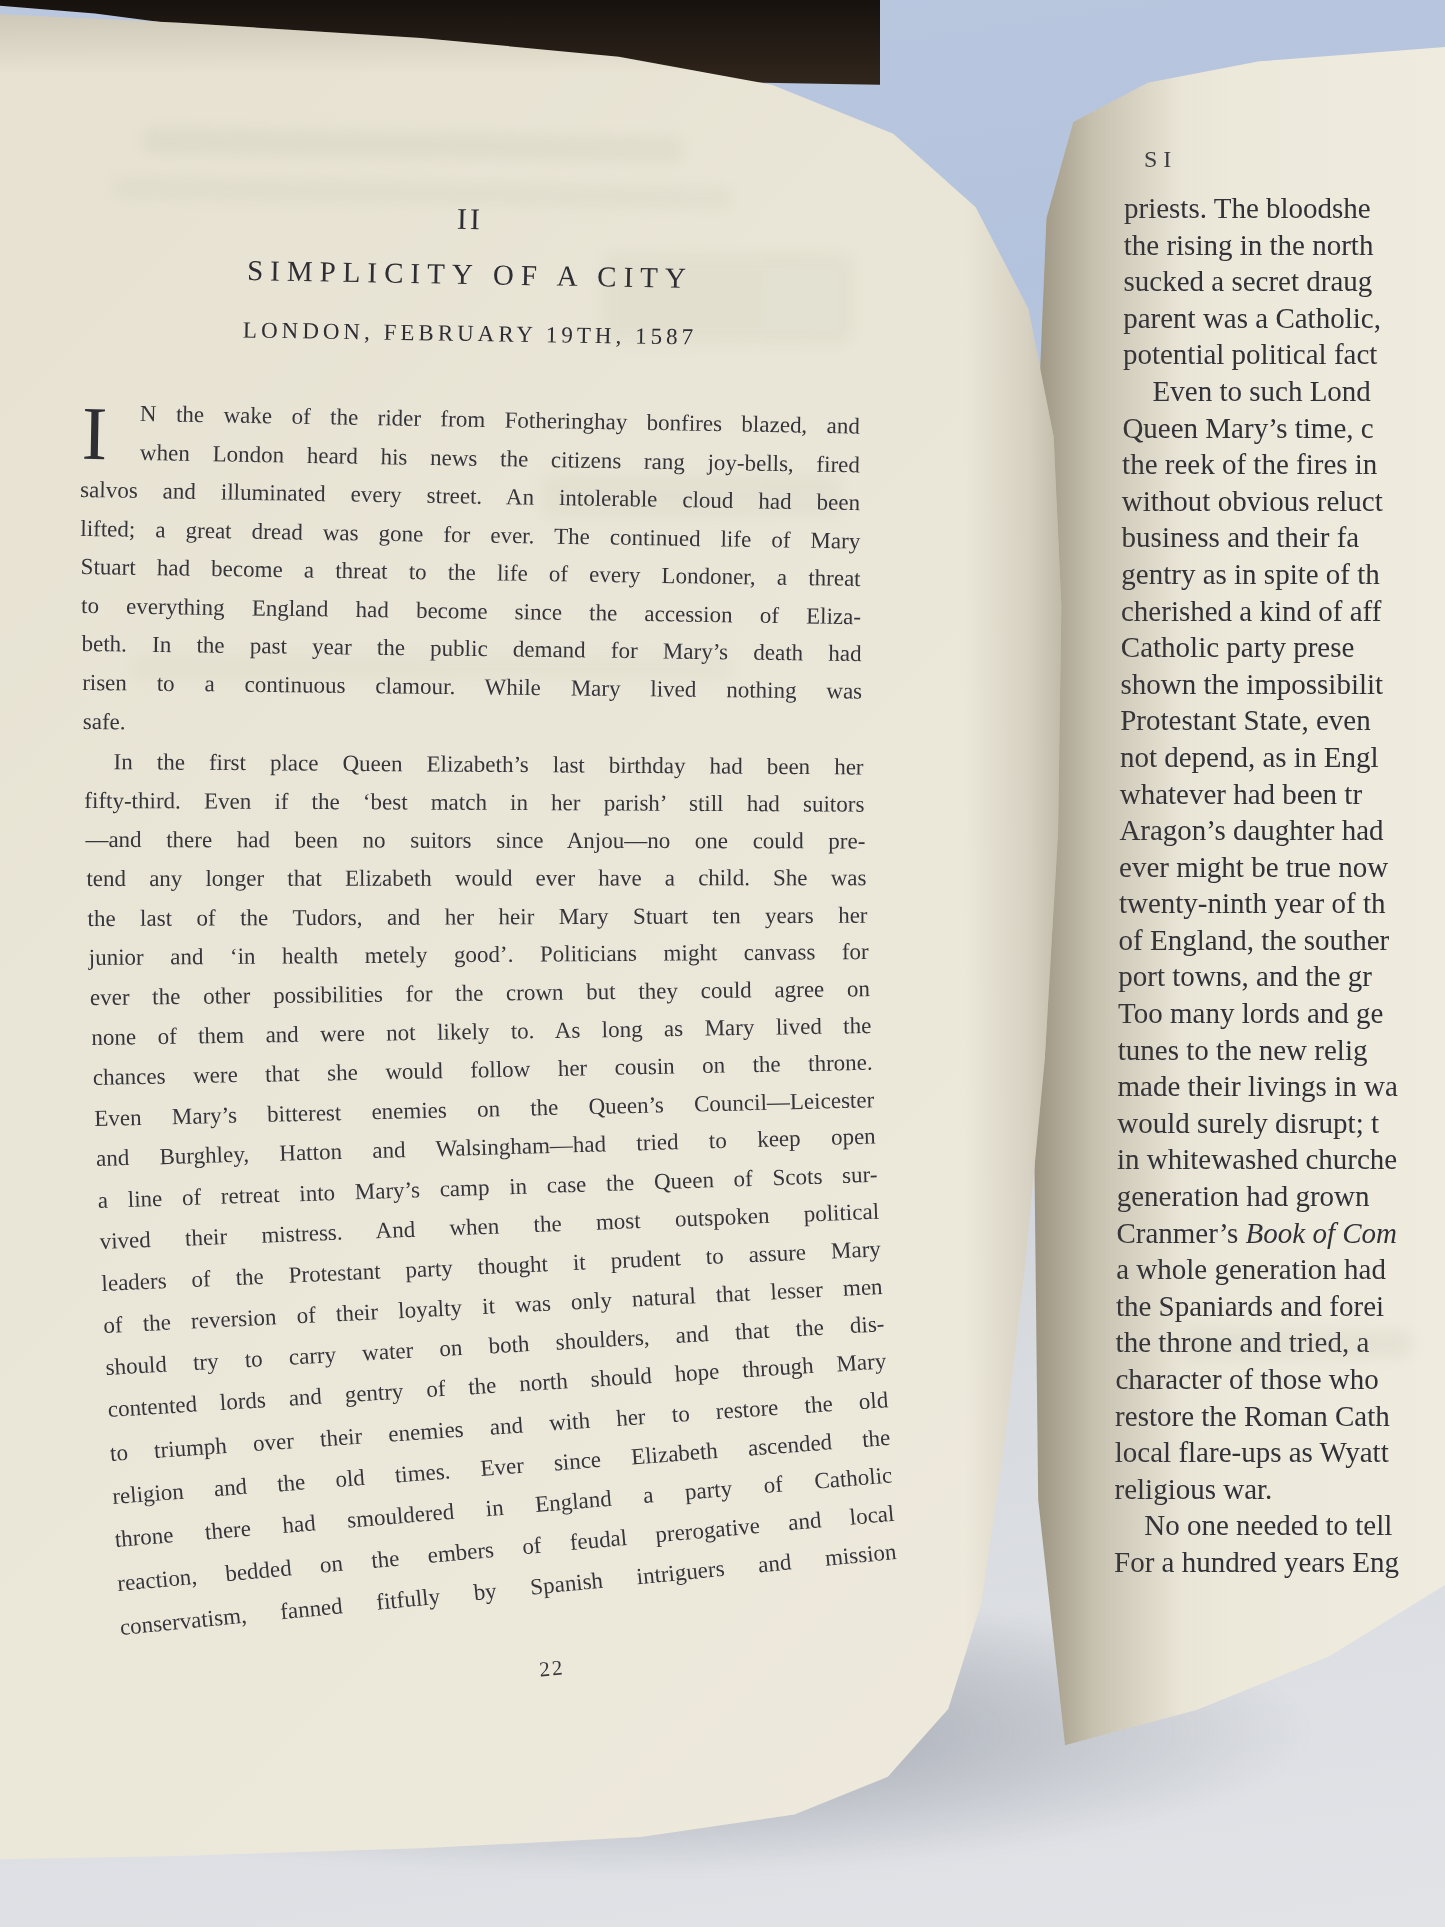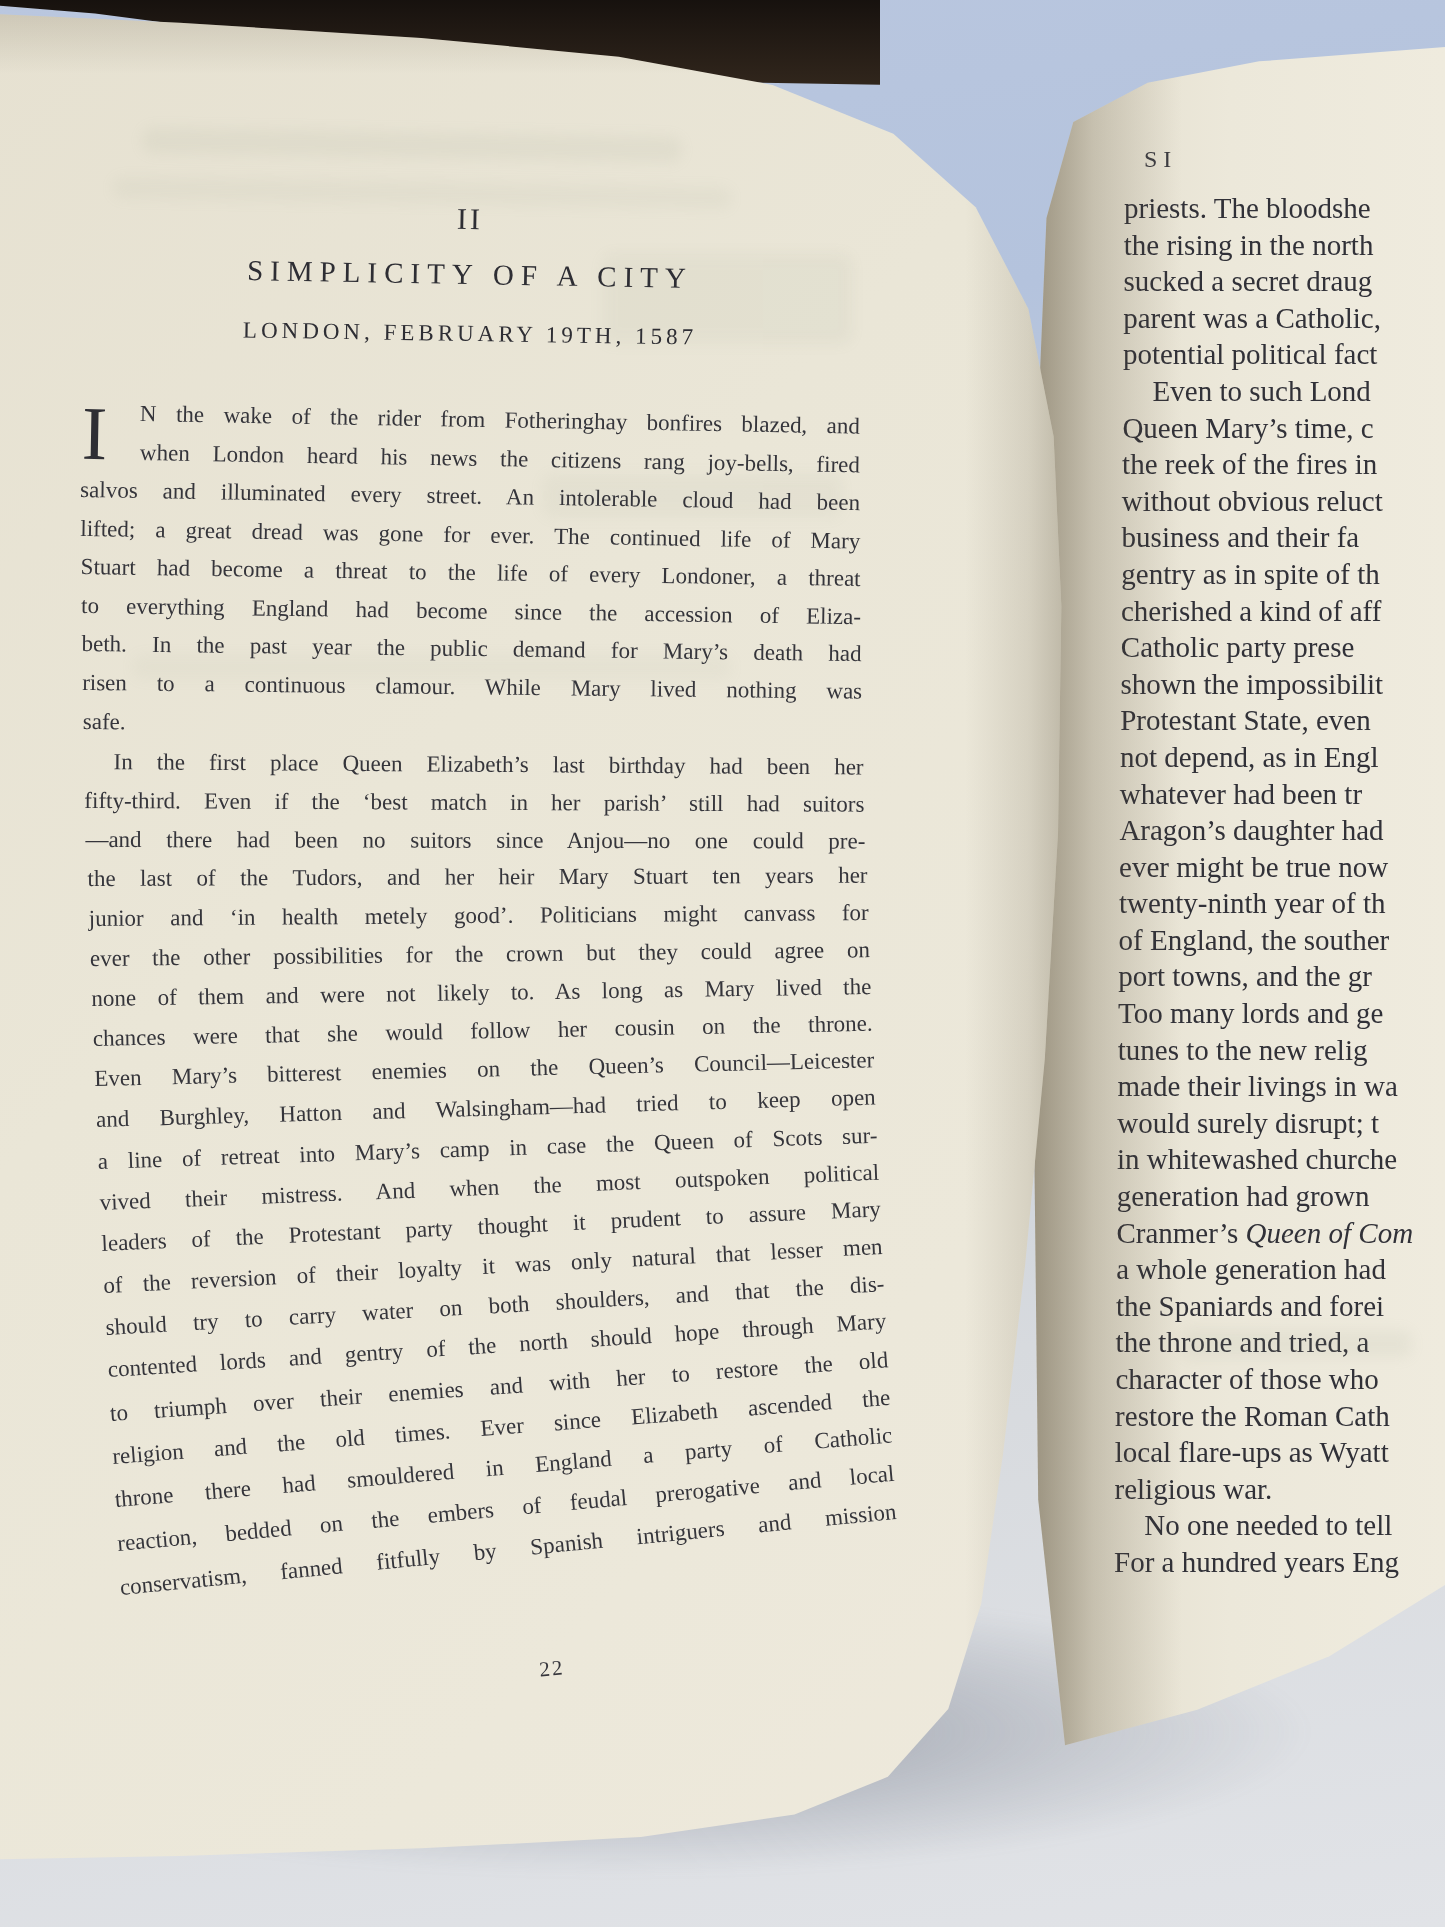--- a/index.html
+++ b/index.html
@@ -84,21 +84,21 @@
         <div class="line rline" style="height: 36.6px; line-height: 36.6px; transform: translateX(-4.9px);">ever might be true now</div>
         <div class="line rline" style="height: 36.6px; line-height: 36.6px; transform: translateX(-5.1px);">twenty-ninth year of th</div>
         <div class="line rline" style="height: 36.6px; line-height: 36.6px; transform: translateX(-5.4px);">of England, the souther</div>
         <div class="line rline" style="height: 36.6px; line-height: 36.6px; transform: translateX(-5.7px);">port towns, and the gr</div>
         <div class="line rline" style="height: 36.6px; line-height: 36.6px; transform: translateX(-5.9px);">Too many lords and ge</div>
         <div class="line rline" style="height: 36.6px; line-height: 36.6px; transform: translateX(-6.2px);">tunes to the new relig</div>
         <div class="line rline" style="height: 36.6px; line-height: 36.6px; transform: translateX(-6.5px);">made their livings in wa</div>
         <div class="line rline" style="height: 36.6px; line-height: 36.6px; transform: translateX(-6.8px);">would surely disrupt; t</div>
         <div class="line rline" style="height: 36.6px; line-height: 36.6px; transform: translateX(-7px);">in whitewashed churche</div>
         <div class="line rline" style="height: 36.6px; line-height: 36.6px; transform: translateX(-7.3px);">generation had grown</div>
-        <div class="line rline" style="height: 36.6px; line-height: 36.6px; transform: translateX(-7.6px);">Cranmer’s <i>Queen of Com</i></div>
+        <div class="line rline" style="height: 36.6px; line-height: 36.6px; transform: translateX(-7.6px);">Cranmer’s <i>Book of Com</i></div>
         <div class="line rline" style="height: 36.6px; line-height: 36.6px; transform: translateX(-7.8px);">a whole generation had</div>
         <div class="line rline" style="height: 36.6px; line-height: 36.6px; transform: translateX(-8.1px);">the Spaniards and forei</div>
         <div class="line rline" style="height: 36.6px; line-height: 36.6px; transform: translateX(-8.4px);">the throne and tried, a</div>
         <div class="line rline" style="height: 36.6px; line-height: 36.6px; transform: translateX(-8.6px);">character of those who</div>
         <div class="line rline" style="height: 36.6px; line-height: 36.6px; transform: translateX(-8.9px);">restore the Roman Cath</div>
         <div class="line rline" style="height: 36.6px; line-height: 36.6px; transform: translateX(-9.2px);">local flare-ups as Wyatt</div>
         <div class="line rline para-end" style="height: 36.6px; line-height: 36.6px; transform: translateX(-9.5px);">religious war.</div>
         <div class="line rline" style="height: 36.6px; line-height: 36.6px; transform: translateX(-9.7px); text-indent: 30px;">No one needed to tell</div>
         <div class="line rline" style="height: 36.6px; line-height: 36.6px; transform: translateX(-10px);">For a hundred years Eng</div>
       </div>
@@ -125,20 +125,21 @@
         <div class="line lline" style="transform: translateX(0.2px) rotate(0.97deg); height: 38.5px; line-height: 38.5px;">salvos and illuminated every street.  An intolerable cloud had been</div>
         <div class="line lline" style="transform: translateX(0.4px) rotate(0.93deg); height: 38.6px; line-height: 38.6px;">lifted; a great dread was gone for ever.  The continued life of Mary</div>
         <div class="line lline" style="transform: translateX(0.7px) rotate(0.88deg); height: 38.6px; line-height: 38.6px;">Stuart had become a threat to the life of every Londoner, a threat</div>
         <div class="line lline" style="transform: translateX(1.1px) rotate(0.82deg); height: 38.7px; line-height: 38.7px;">to everything England had become since the accession of Eliza-</div>
         <div class="line lline" style="transform: translateX(1.6px) rotate(0.74deg); height: 38.7px; line-height: 38.7px;">beth.  In the past year the public demand for Mary’s death had</div>
         <div class="line lline" style="transform: translateX(2.2px) rotate(0.64deg); height: 38.8px; line-height: 38.8px;">risen to a continuous clamour.  While Mary lived nothing was</div>
         <div class="line lline para-end" style="transform: translateX(2.8px) rotate(0.53deg); height: 38.9px; line-height: 38.9px;">safe.</div>
         <div class="line lline" style="transform: translateX(3.6px) rotate(0.41deg); height: 39px; line-height: 39px; text-indent: 30px;">In the first place Queen Elizabeth’s last birthday had been her</div>
         <div class="line lline" style="transform: translateX(4.4px) rotate(0.27deg); height: 39.2px; line-height: 39.2px;">fifty-third.  Even if the ‘best match in her parish’ still had suitors</div>
         <div class="line lline" style="transform: translateX(5.4px) rotate(0.11deg); height: 39.3px; line-height: 39.3px;">—and there had been no suitors since Anjou—no one could pre-</div>
+        <div class="line lline" style="transform: translateX(6.4px) rotate(-0.06deg); height: 39.5px; line-height: 39.5px;">tend any longer that Elizabeth would ever have a child.  She was</div>
         <div class="line lline" style="transform: translateX(7.5px) rotate(-0.24deg); height: 39.6px; line-height: 39.6px;">the last of the Tudors, and her heir Mary Stuart ten years her</div>
         <div class="line lline" style="transform: translateX(8.7px) rotate(-0.44deg); height: 39.8px; line-height: 39.8px;">junior and ‘in health metely good’.  Politicians might canvass for</div>
         <div class="line lline" style="transform: translateX(10px) rotate(-0.65deg); height: 40px; line-height: 40px;">ever the other possibilities for the crown but they could agree on</div>
         <div class="line lline" style="transform: translateX(11.4px) rotate(-0.88deg); height: 40.2px; line-height: 40.2px;">none of them and were not likely to.  As long as Mary lived the</div>
         <div class="line lline" style="transform: translateX(12.8px) rotate(-1.12deg); height: 40.4px; line-height: 40.4px;">chances were that she would follow her cousin on the throne.</div>
         <div class="line lline" style="transform: translateX(14.4px) rotate(-1.38deg); height: 40.7px; line-height: 40.7px;">Even Mary’s bitterest enemies on the Queen’s Council—Leicester</div>
         <div class="line lline" style="transform: translateX(16px) rotate(-1.65deg); height: 40.9px; line-height: 40.9px;">and Burghley, Hatton and Walsingham—had tried to keep open</div>
         <div class="line lline" style="transform: translateX(17.8px) rotate(-1.93deg); height: 41.2px; line-height: 41.2px;">a line of retreat into Mary’s camp in case the Queen of Scots sur-</div>
         <div class="line lline" style="transform: translateX(19.6px) rotate(-2.23deg); height: 41.4px; line-height: 41.4px;">vived their mistress.  And when the most outspoken political</div>
         <div class="line lline" style="transform: translateX(21.5px) rotate(-2.55deg); height: 41.7px; line-height: 41.7px;">leaders of the Protestant party thought it prudent to assure Mary</div>

